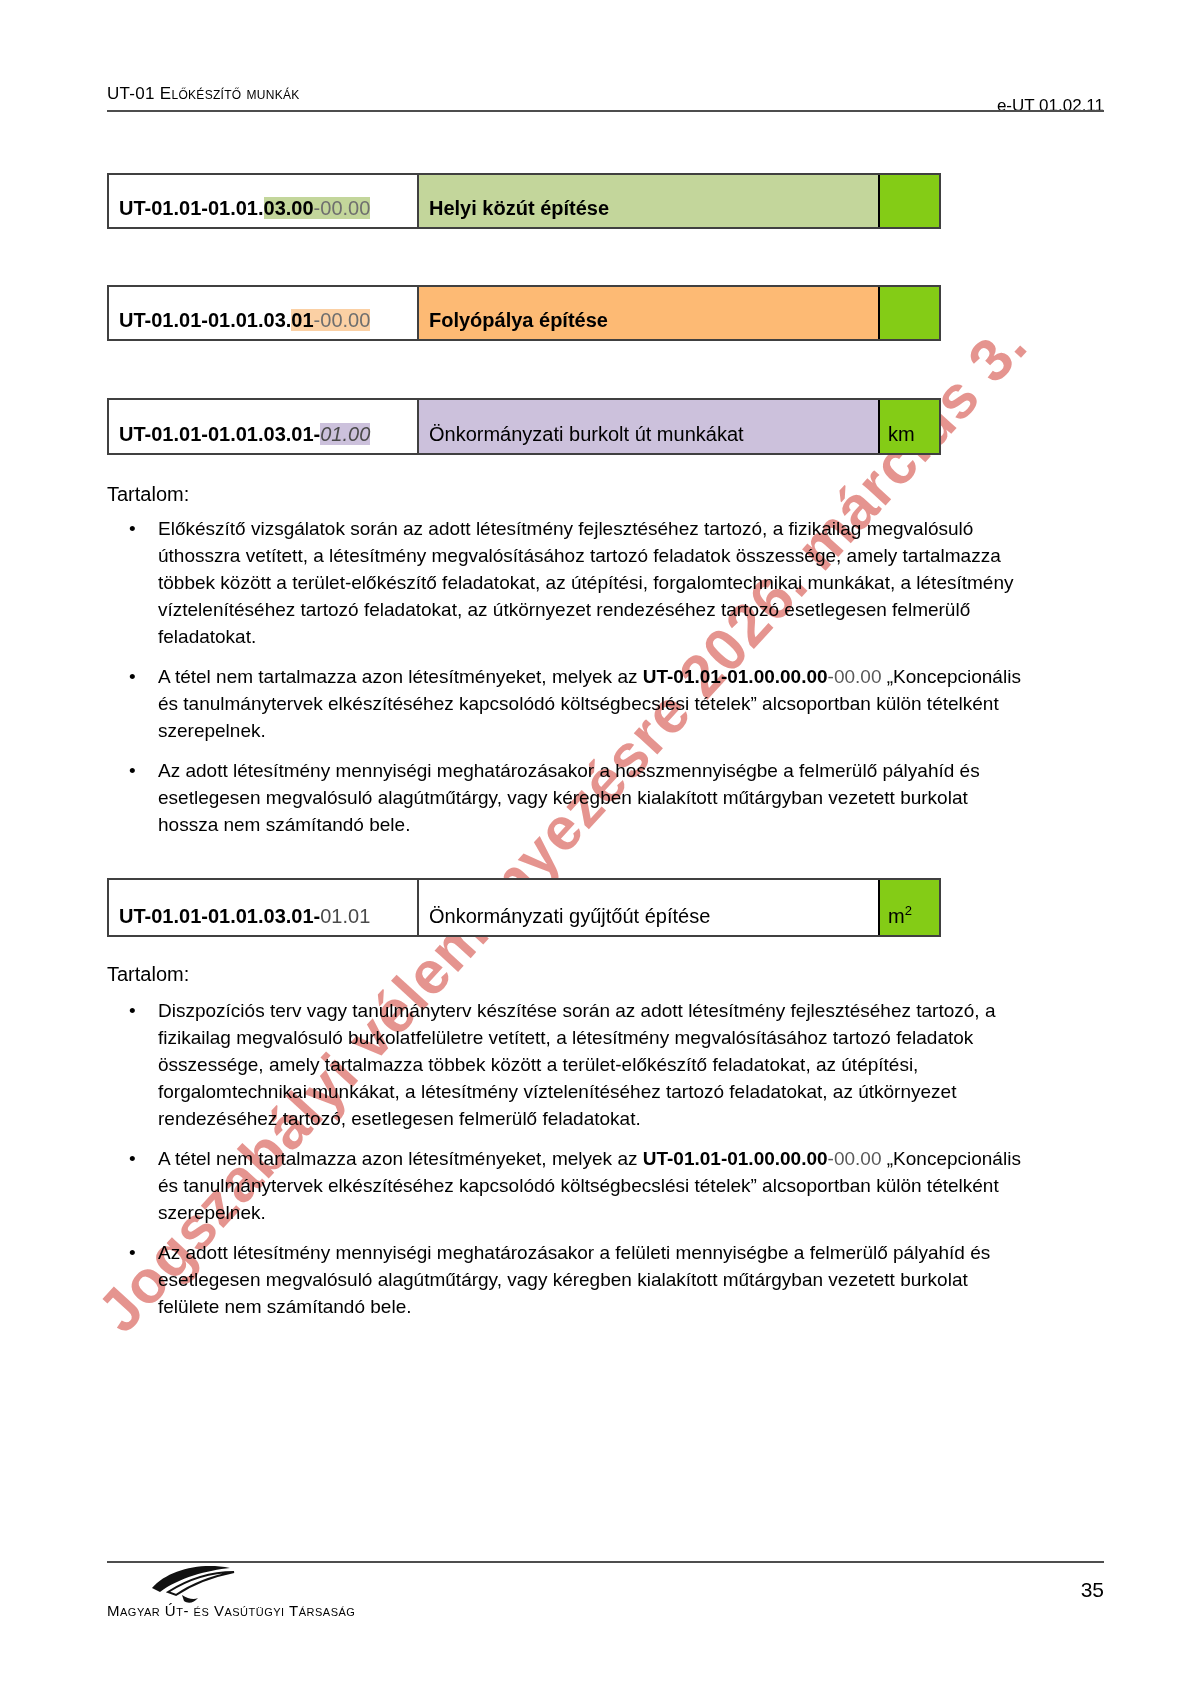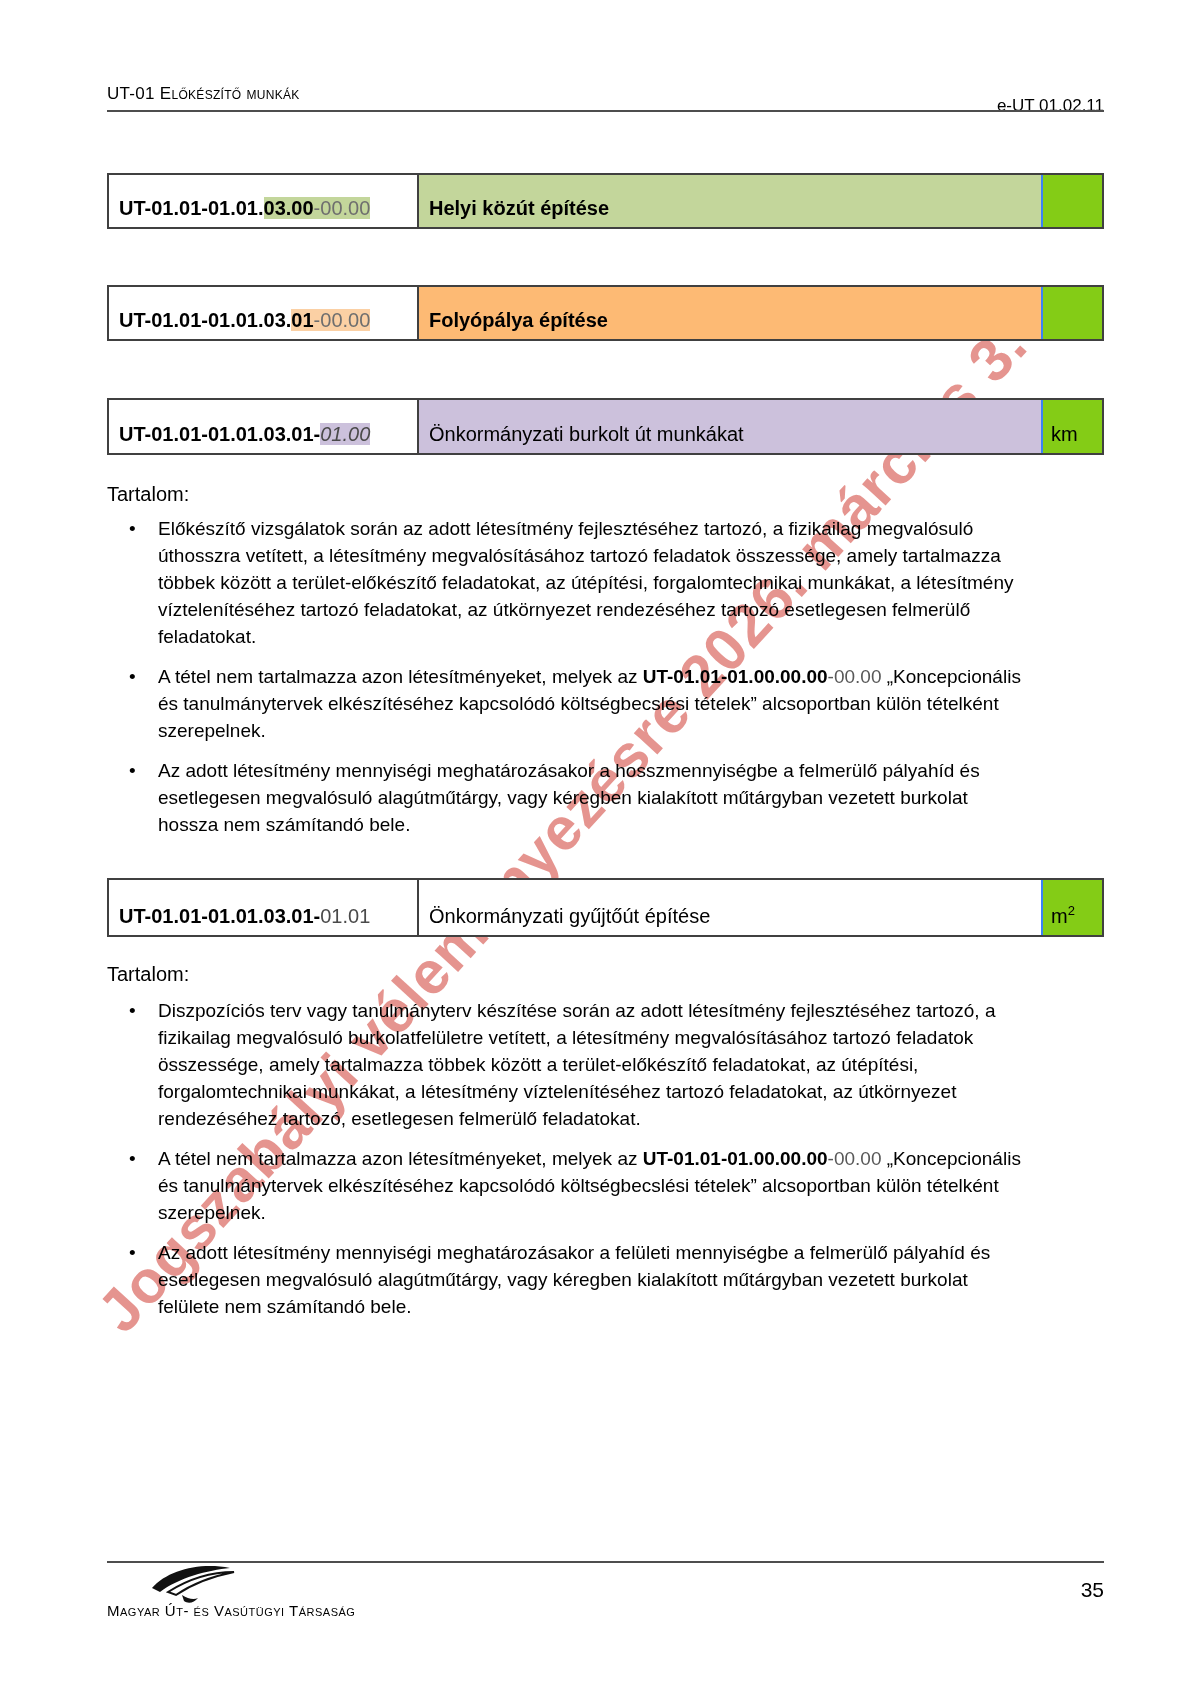--- a/index.html
+++ b/index.html
@@ -33,32 +33,32 @@
   .ftr-rule{left:107px;top:1561px;width:997px;height:2px;background:#4d4d4d;}
   .ftr-org{left:107px;top:1602px;font-size:15px;font-weight:normal;font-variant:small-caps;letter-spacing:0.5px;}
   .ftr-logo{left:138px;top:1562px;width:116px;height:42px;}
   .ftr-page{right:87px;top:1578px;font-size:21px;}
 
   
   .trow{
     display:flex;
     border:2px solid #404040;
     box-sizing:border-box;
-    width:997px;left:107px;
+    width:834px;left:107px;
     background:#fff;
   }
   .tcell{
     box-sizing:border-box;
     display:flex;align-items:flex-end;
     padding:0 8px 7px 10px;
     font-size:20px;
     white-space:nowrap;
   }
   .c-code{width:310px;border-right:2px solid #404040;background:#fff;}
-  .c-desc{flex:1;border-right:2px solid #3b82f6;}
+  .c-desc{flex:1;border-right:2px solid #000000;}
   .c-unit{width:59px;background:#84cc16;padding-left:8px;}
   .code-prefix{font-weight:bold;}
   .row-0{top:173px;height:56px;}
   .row-1{top:285px;height:56px;}
   .row-2{top:398px;height:57px;}
   .row-3{top:878px;height:59px;justify-content:space-between;}
   .row-0 .c-desc{background:#c3d69b;font-weight:bold;}
   .row-1 .c-desc{background:#fdba74;font-weight:bold;}
   .row-2 .c-desc{background:#ccc1dc;}
   .row-3 .c-desc{background:#ffffff;}

